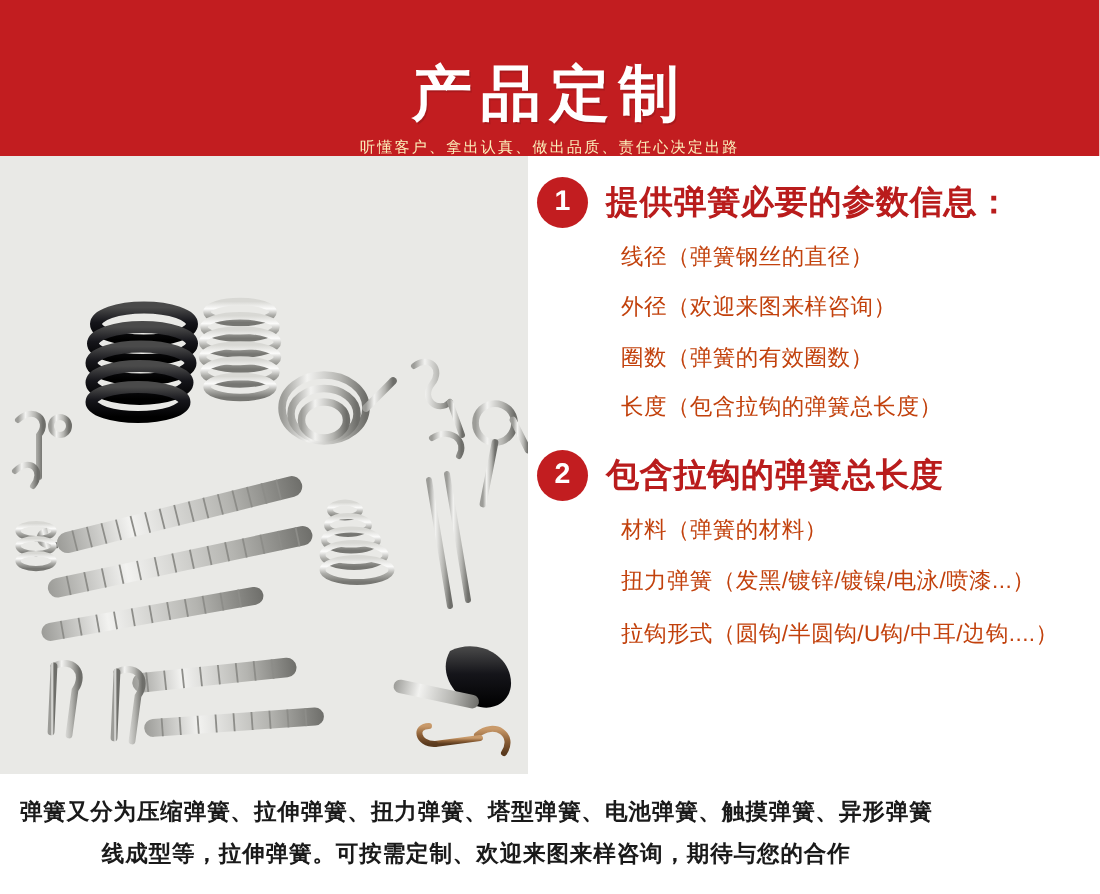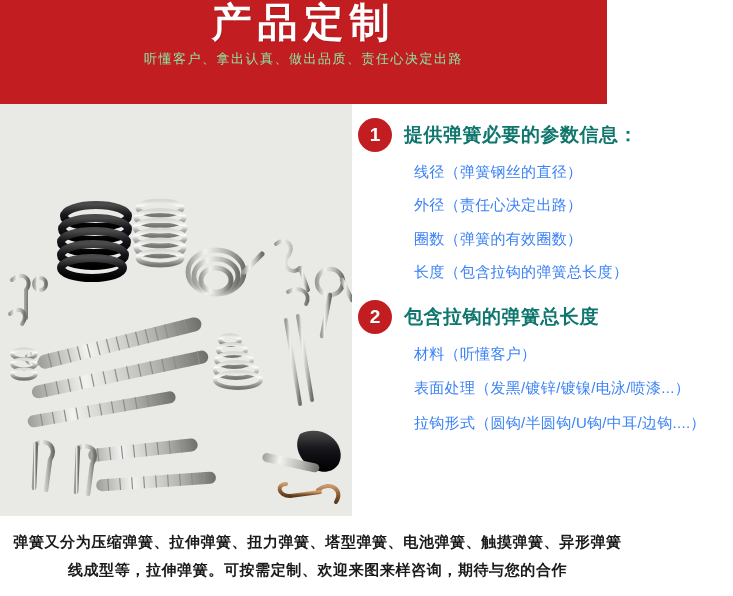--- a/index.html
+++ b/index.html
@@ -17,40 +17,40 @@
     position: relative;
     width: 733px;
     height: 596px;
     background: #ffffff;
   }
 
   
   .banner {
     position: absolute;
     left: 0; top: 0;
-    width: 607px;
+    width: 733px;
     height: 104px;
     background: #c21d20;
     display: flex;
     flex-direction: column;
     align-items: center;
-    justify-content: flex-start;
+    justify-content: flex-end;
   }
   .banner-title {
     color: #ffffff;
     font-size: 40px;
     font-weight: bold;
     letter-spacing: 6px;
     line-height: 1.1;
     margin: 0 0 8px 0;
     text-shadow: 1px 1px 0 rgba(0,0,0,0.12);
   }
   .banner-sub {
-    color: #86efac;
-    font-size: 13px;
+    color: #fef9c3;
+    font-size: 10px;
     letter-spacing: 1.5px;
     line-height: 1.1;
     opacity: 0.96;
   }
 
   
   .content {
     position: absolute;
     left: 358px;
     top: 118px;
@@ -72,31 +72,31 @@
     color: #ffffff;
     font-size: 19px;
     font-weight: bold;
     display: flex;
     align-items: center;
     justify-content: center;
     flex: 0 0 auto;
     margin-right: 12px;
   }
   .section-title {
-    font-size: 19px;
+    font-size: 22px;
     font-weight: bold;
-    color: #0f766e;
+    color: #b91c1c;
     letter-spacing: 0.5px;
   }
   .items {
     padding-left: 56px;
   }
   .item {
     font-size: 15px;
-    color: #3b82f6;
+    color: #c2410c;
     line-height: 1.35;
     margin-bottom: 13px;
     letter-spacing: 0.3px;
     white-space: nowrap;
   }
   .section-2 .items .item {
     margin-bottom: 14px;
   }
   .section-2 {
     margin-top: 18px;
@@ -350,34 +350,34 @@
 
   <div class="content">
 
     <div class="section section-1">
       <div class="section-head">
         <div class="badge">1</div>
         <div class="section-title">提供弹簧必要的参数信息：</div>
       </div>
       <div class="items">
         <div class="item">线径（弹簧钢丝的直径）</div>
-        <div class="item">外径（责任心决定出路）</div>
+        <div class="item">外径（欢迎来图来样咨询）</div>
         <div class="item">圈数（弹簧的有效圈数）</div>
         <div class="item">长度（包含拉钩的弹簧总长度）</div>
       </div>
     </div>
 
     <div class="section section-2">
       <div class="section-head">
         <div class="badge">2</div>
         <div class="section-title">包含拉钩的弹簧总长度</div>
       </div>
       <div class="items">
-        <div class="item">材料（听懂客户）</div>
-        <div class="item">表面处理（发黑/镀锌/镀镍/电泳/喷漆...）</div>
+        <div class="item">材料（弹簧的材料）</div>
+        <div class="item">扭力弹簧（发黑/镀锌/镀镍/电泳/喷漆...）</div>
         <div class="item">拉钩形式（圆钩/半圆钩/U钩/中耳/边钩....）</div>
       </div>
     </div>
 
   </div>
 
   <div class="footer">
     <div class="footer-line">弹簧又分为压缩弹簧、拉伸弹簧、扭力弹簧、塔型弹簧、电池弹簧、触摸弹簧、异形弹簧</div>
     <div class="footer-line">线成型等，拉伸弹簧。可按需定制、欢迎来图来样咨询，期待与您的合作</div>
   </div>

